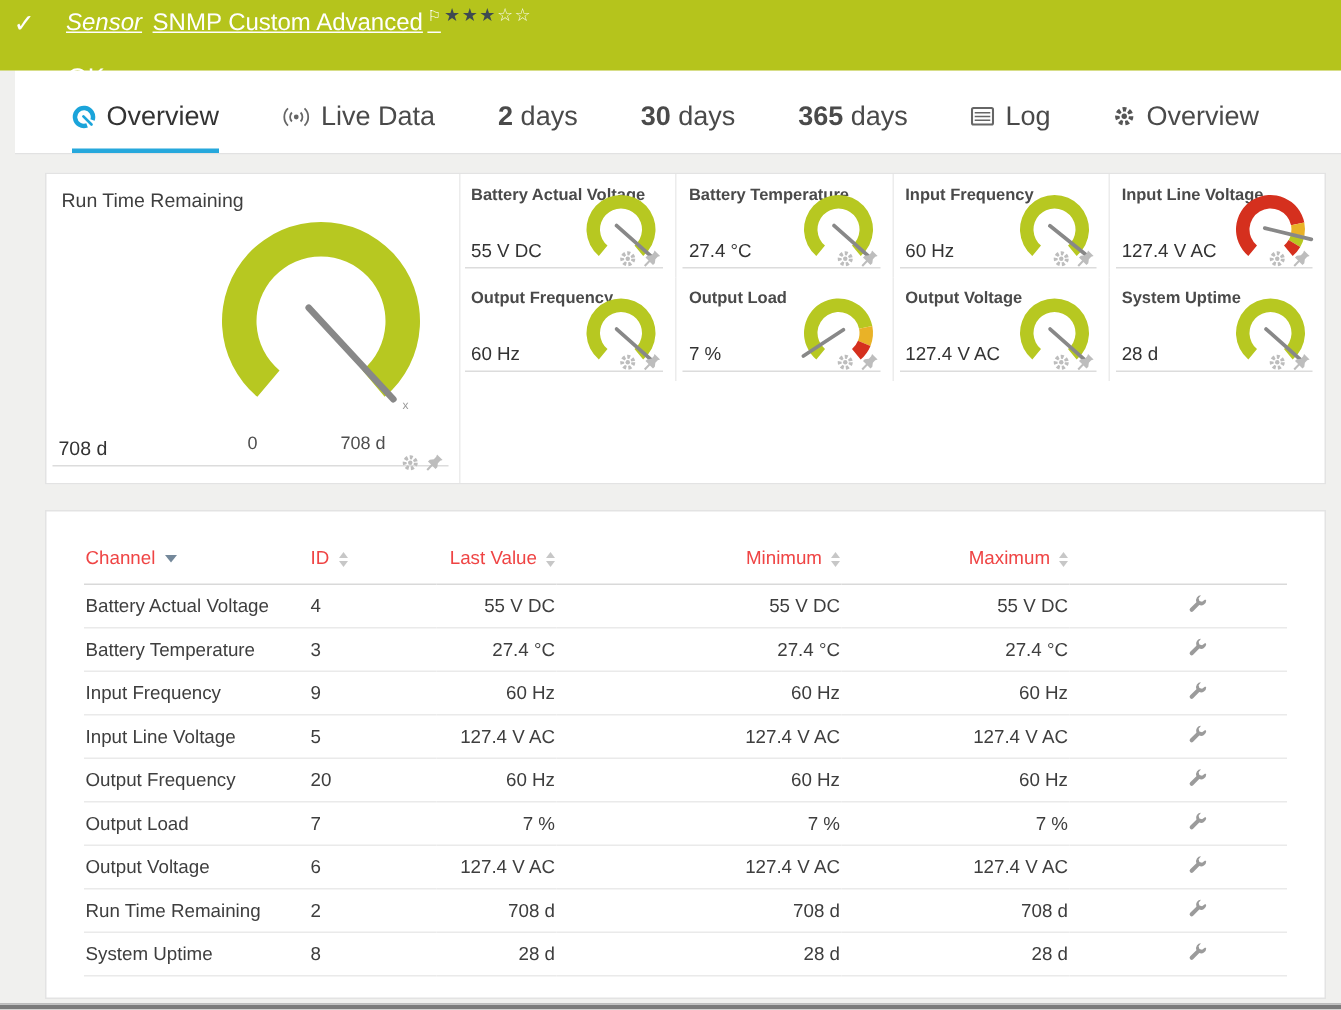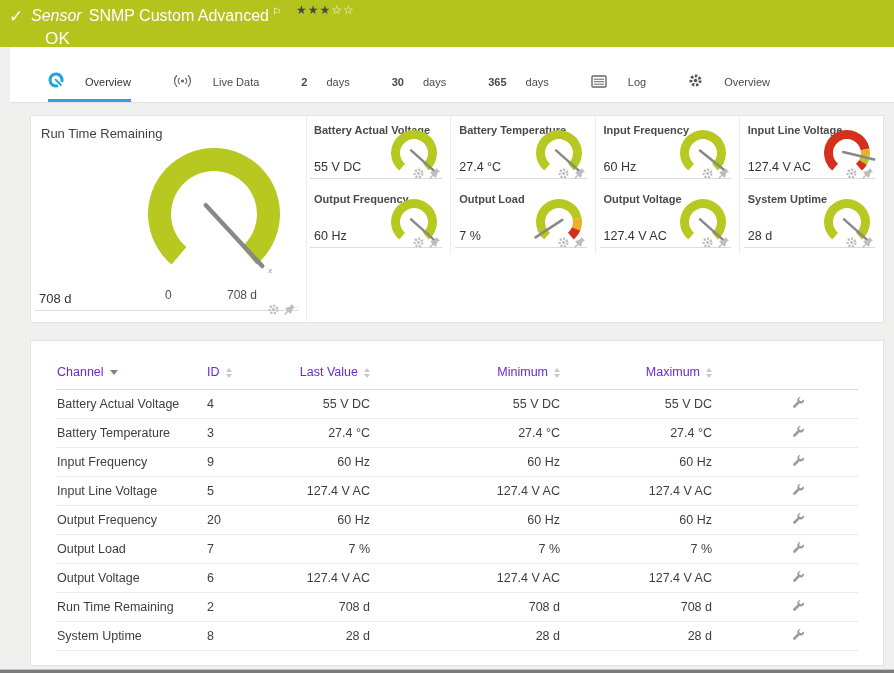--- a/index.html
+++ b/index.html
@@ -5,37 +5,37 @@
   html,body{margin:0;padding:0;}
   body{
     width:894px;height:673px;overflow:hidden;position:relative;
     background:#f0f0ee;
     font-family:"Liberation Sans","DejaVu Sans",sans-serif;
     -webkit-font-smoothing:antialiased;
   }
   
   .sensor-header{position:relative;height:47px;background:#b5c41c;color:#fff;}
   .sensor-header .check{position:absolute;left:9px;top:6px;font-size:17px;font-weight:bold;}
-  .sensor-header .titleline{position:absolute;left:31px;top:6px;font-size:16px;white-space:nowrap;}
+  .sensor-header .titleline{position:absolute;left:44px;top:6px;font-size:16px;white-space:nowrap;text-decoration:underline;}
   .sensor-header .type{font-style:italic;margin-right:7px;}
   .sensor-header .flag{font-size:10px;vertical-align:super;margin-left:3px;cursor:pointer;}
   .stars{position:absolute;left:296px;top:3px;font-size:12px;letter-spacing:1px;cursor:pointer;}
   .stars .f{color:#3e4a51;}
   .stars .e{color:rgba(255,255,255,.9);}
-  .status-ok{position:absolute;left:45px;top:29px;font-size:17px;font-weight:normal;letter-spacing:.3px;}
+  .status-ok{position:absolute;left:45px;top:42px;font-size:17px;font-weight:normal;letter-spacing:.3px;}
   
   .tabbar{
     margin-left:10px;height:56px;background:#fff;box-sizing:border-box;
     display:flex;align-items:flex-end;padding-left:38px;
     border-bottom:1px solid #e2e2e2;
   }
   .tab{
-    display:flex;align-items:flex-end;gap:21px;margin-right:42px;
+    display:flex;align-items:center;gap:7px;margin-right:42px;
     padding-bottom:11px;border-bottom:3px solid transparent;
-    font-size:11px;color:#4a4a4a;cursor:pointer;white-space:nowrap;
+    font-size:18px;color:#4a4a4a;cursor:pointer;white-space:nowrap;
   }
   .tab b{font-weight:bold;margin-right:-2px;}
   .tab.active{border-bottom-color:#26a8dc;color:#333;}
   .tab .ticon{display:inline-flex;align-items:center;}
   
   .content{padding:12px 10px 0 30px;}
   .card{background:#fff;border:1px solid #e3e3e3;box-sizing:border-box;width:854px;}
   .card.gauges{height:208px;position:relative;margin-bottom:17px;}
   
   .big-cell{position:absolute;left:0;top:0;width:275px;height:100%;border-right:1px solid #ececec;}
@@ -57,21 +57,21 @@
   .scell .gsvg{position:absolute;right:7px;top:11px;}
   .scell .value{position:absolute;left:8px;bottom:11px;font-size:12.5px;color:#333;white-space:nowrap;}
   .scell .underline{position:absolute;left:4px;right:8px;bottom:6px;height:1px;background:#dcdcdc;}
   .scell .gicons{position:absolute;right:9px;bottom:1px;}
   .gicons{display:flex;gap:3px;align-items:center;}
   .gicons svg{cursor:pointer;}
   
   .card.tablecard{height:326px;padding:14px 25px 0 25px;}
   table.channels{width:100%;border-collapse:collapse;table-layout:fixed;font-size:12.5px;color:#3e3e3e;}
   table.channels th{
-    font-weight:normal;color:#6d28d9;text-align:left;height:32px;vertical-align:middle;
+    font-weight:normal;color:#ef4444;text-align:left;height:32px;vertical-align:middle;
     border-bottom:1px solid #d9d9d9;cursor:pointer;white-space:nowrap;
   }
   table.channels td{height:26px;border-bottom:1px solid #eaeaea;vertical-align:middle;white-space:nowrap;}
   table.channels .r{text-align:right;}
   table.channels .actions{text-align:right;padding-right:52px;}
   .tri-down{display:inline-block;width:0;height:0;border-left:4px solid transparent;border-right:4px solid transparent;border-top:5px solid #74889a;margin-left:6px;vertical-align:middle;}
   .tri-updown{display:inline-flex;flex-direction:column;gap:2px;margin-left:6px;vertical-align:middle;}
   .tri-updown i{display:block;width:0;height:0;border-left:3.5px solid transparent;border-right:3.5px solid transparent;}
   .tri-updown i.u{border-bottom:4px solid #c7c7c7;}
   .tri-updown i.d{border-top:4px solid #c7c7c7;}

